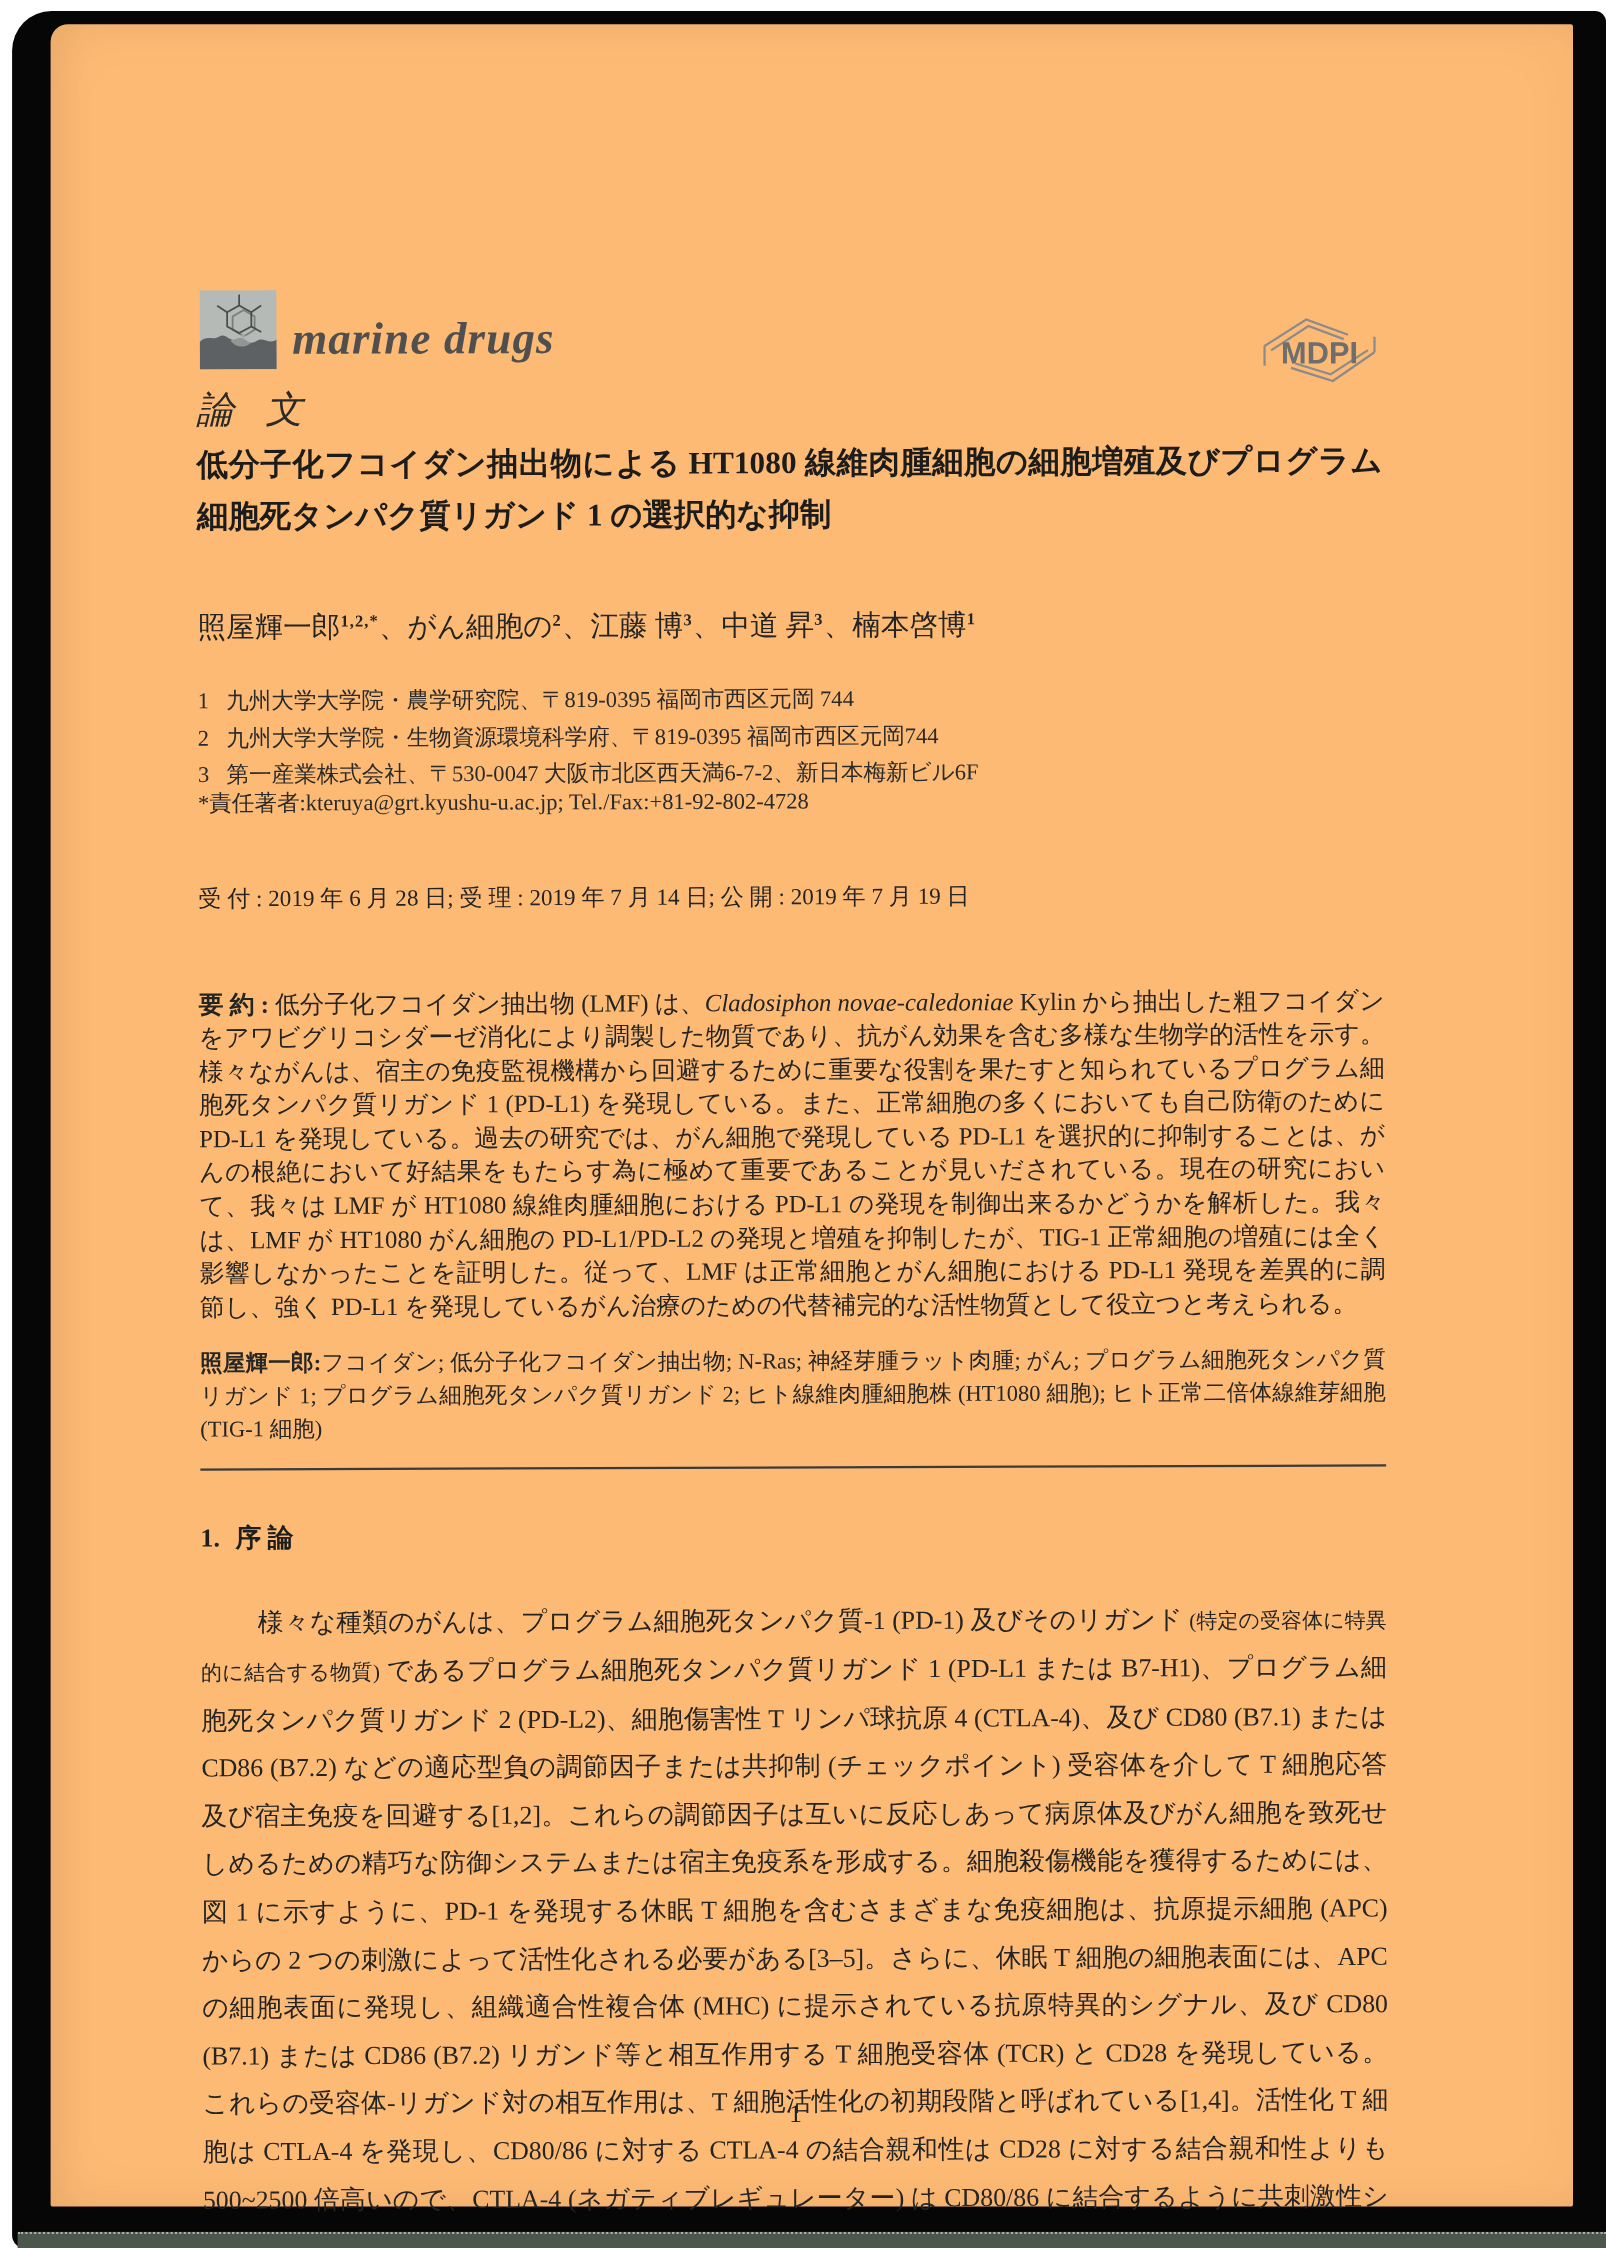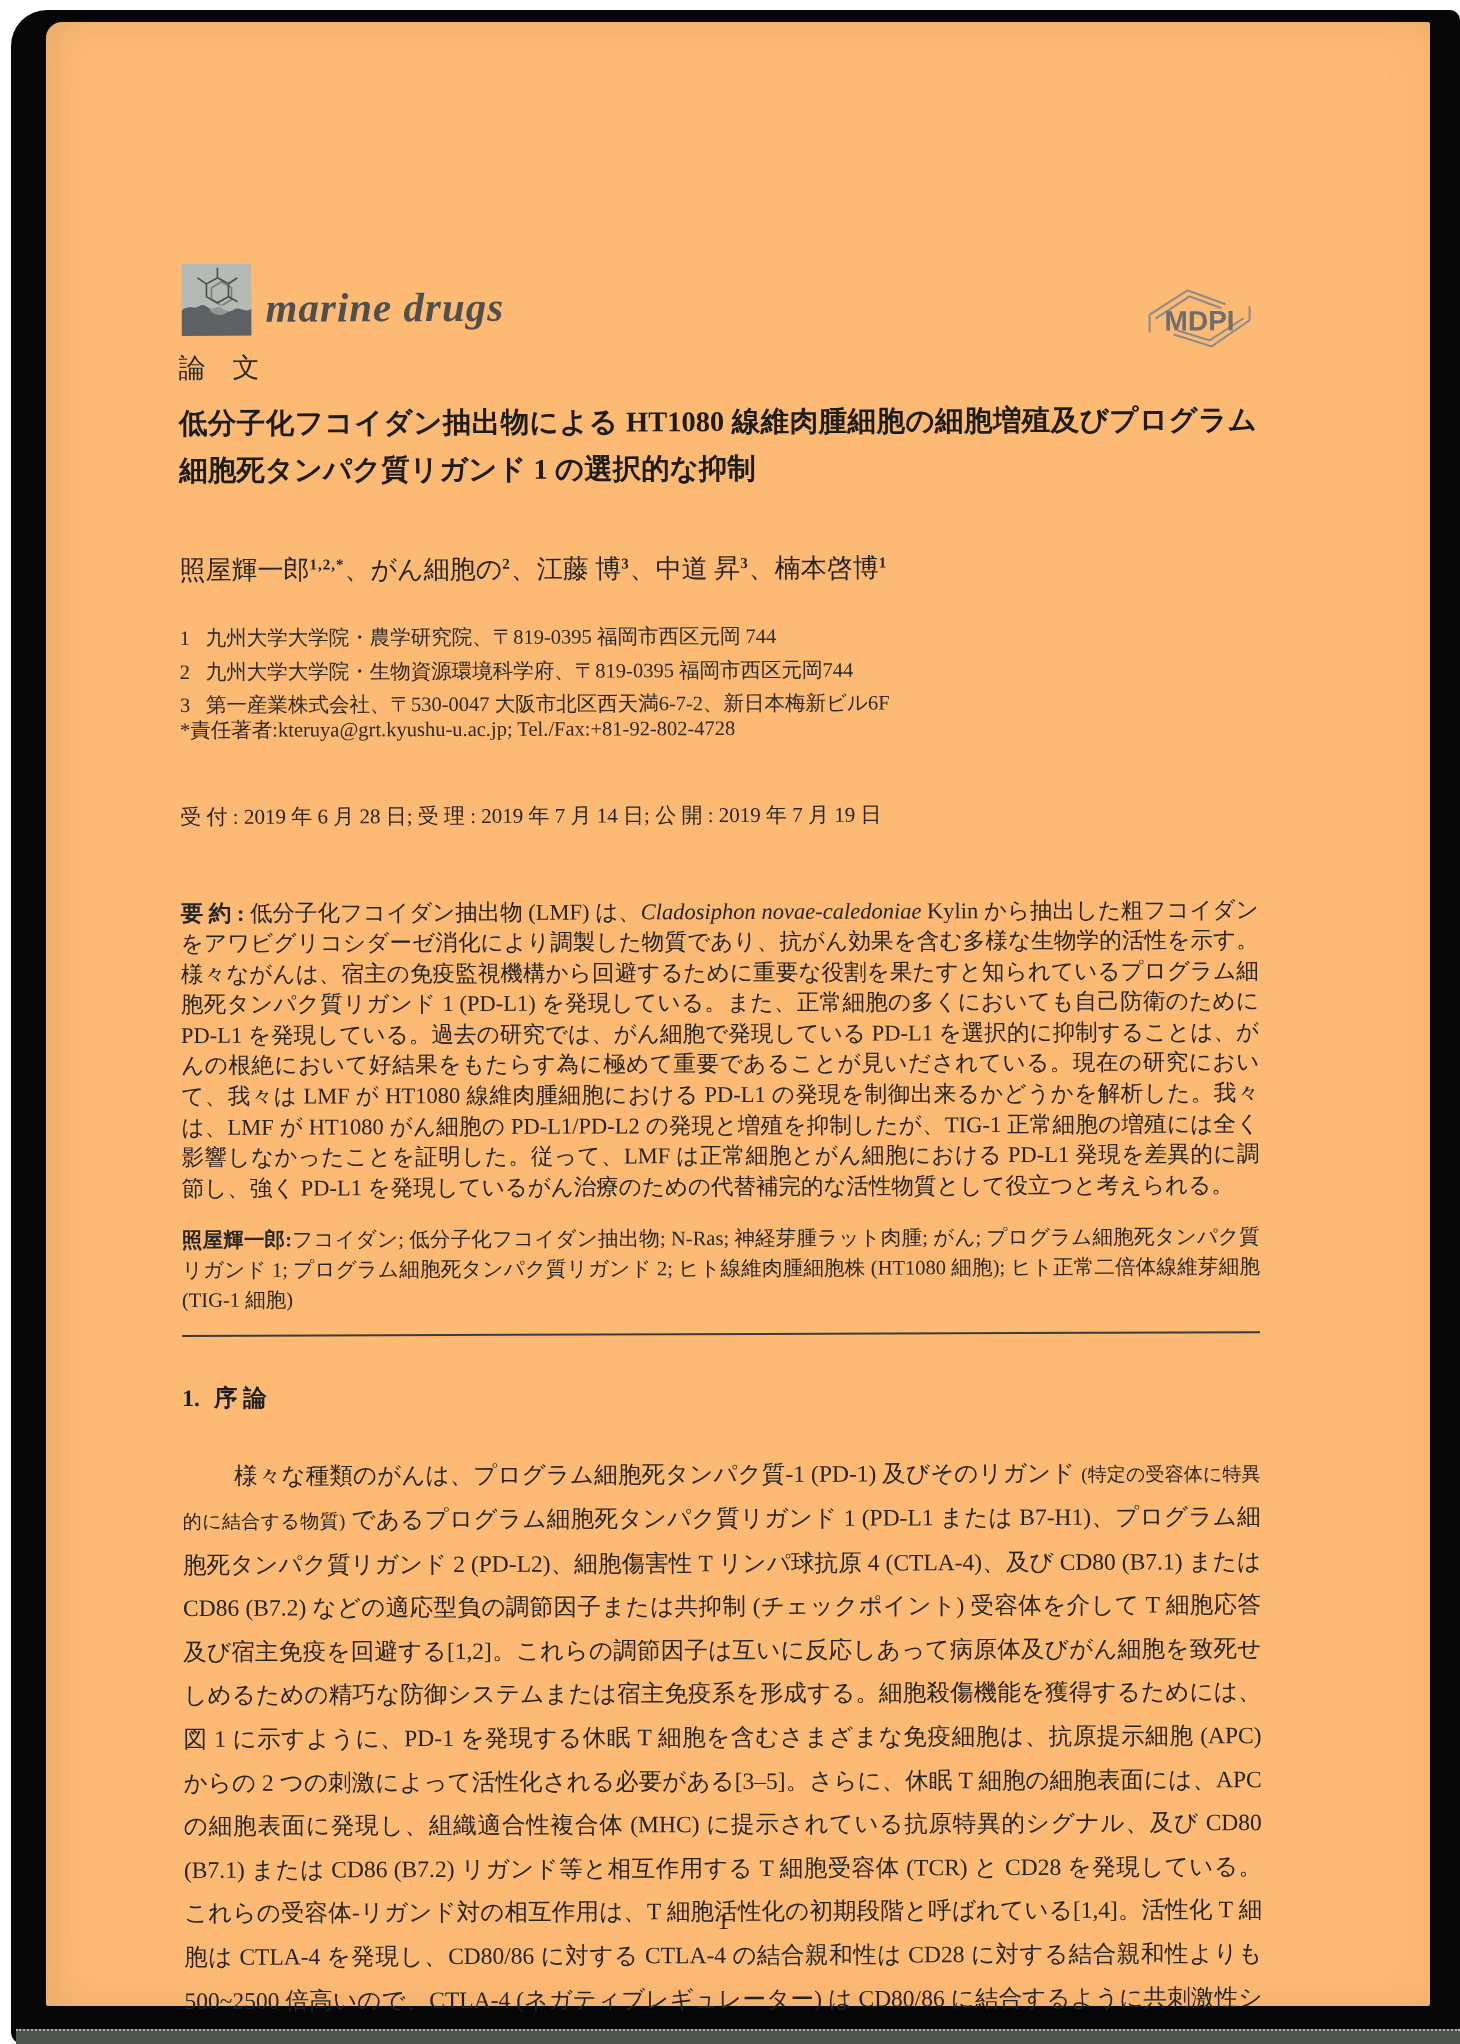--- a/index.html
+++ b/index.html
@@ -24,21 +24,21 @@
   .content{position:absolute;inset:0;transform:rotate(-0.2deg);transform-origin:50% 50%;}
   .block{position:absolute;left:135px;width:1078px;}
 
   
   .logo-mark{position:absolute;left:138px;top:240px;width:70px;height:72px;}
   .logo-text{
     position:absolute;left:222px;top:260px;font-style:italic;font-weight:bold;
     font-size:41px;color:#4f4f4f;letter-spacing:1px;
   }
   .mdpi-logo{position:absolute;left:1098px;top:264px;width:116px;height:70px;}
-  .article-type{position:absolute;left:135px;top:326px;font-size:27px;letter-spacing:10px;color:#2a2a2a;}
+  .article-type{position:absolute;left:135px;top:326px;font-size:34px;letter-spacing:10px;color:#2a2a2a;font-style:italic;}
 
   .title{
     top:376px;font-size:28.5px;font-weight:bold;line-height:47px;color:#1c1c1c;
     text-align:justify;margin:0;
   }
   .authors{top:529px;font-size:26px;color:#242424;}
   .authors sup{font-size:15px;vertical-align:9px;letter-spacing:1px;font-weight:bold;}
   .affiliations{top:598px;font-size:20.5px;line-height:33.5px;color:#2a2a2a;}
   .affil-row .affil-num{display:inline-block;width:26px;}
   .correspondence{top:692px;font-size:20.5px;color:#2a2a2a;}

